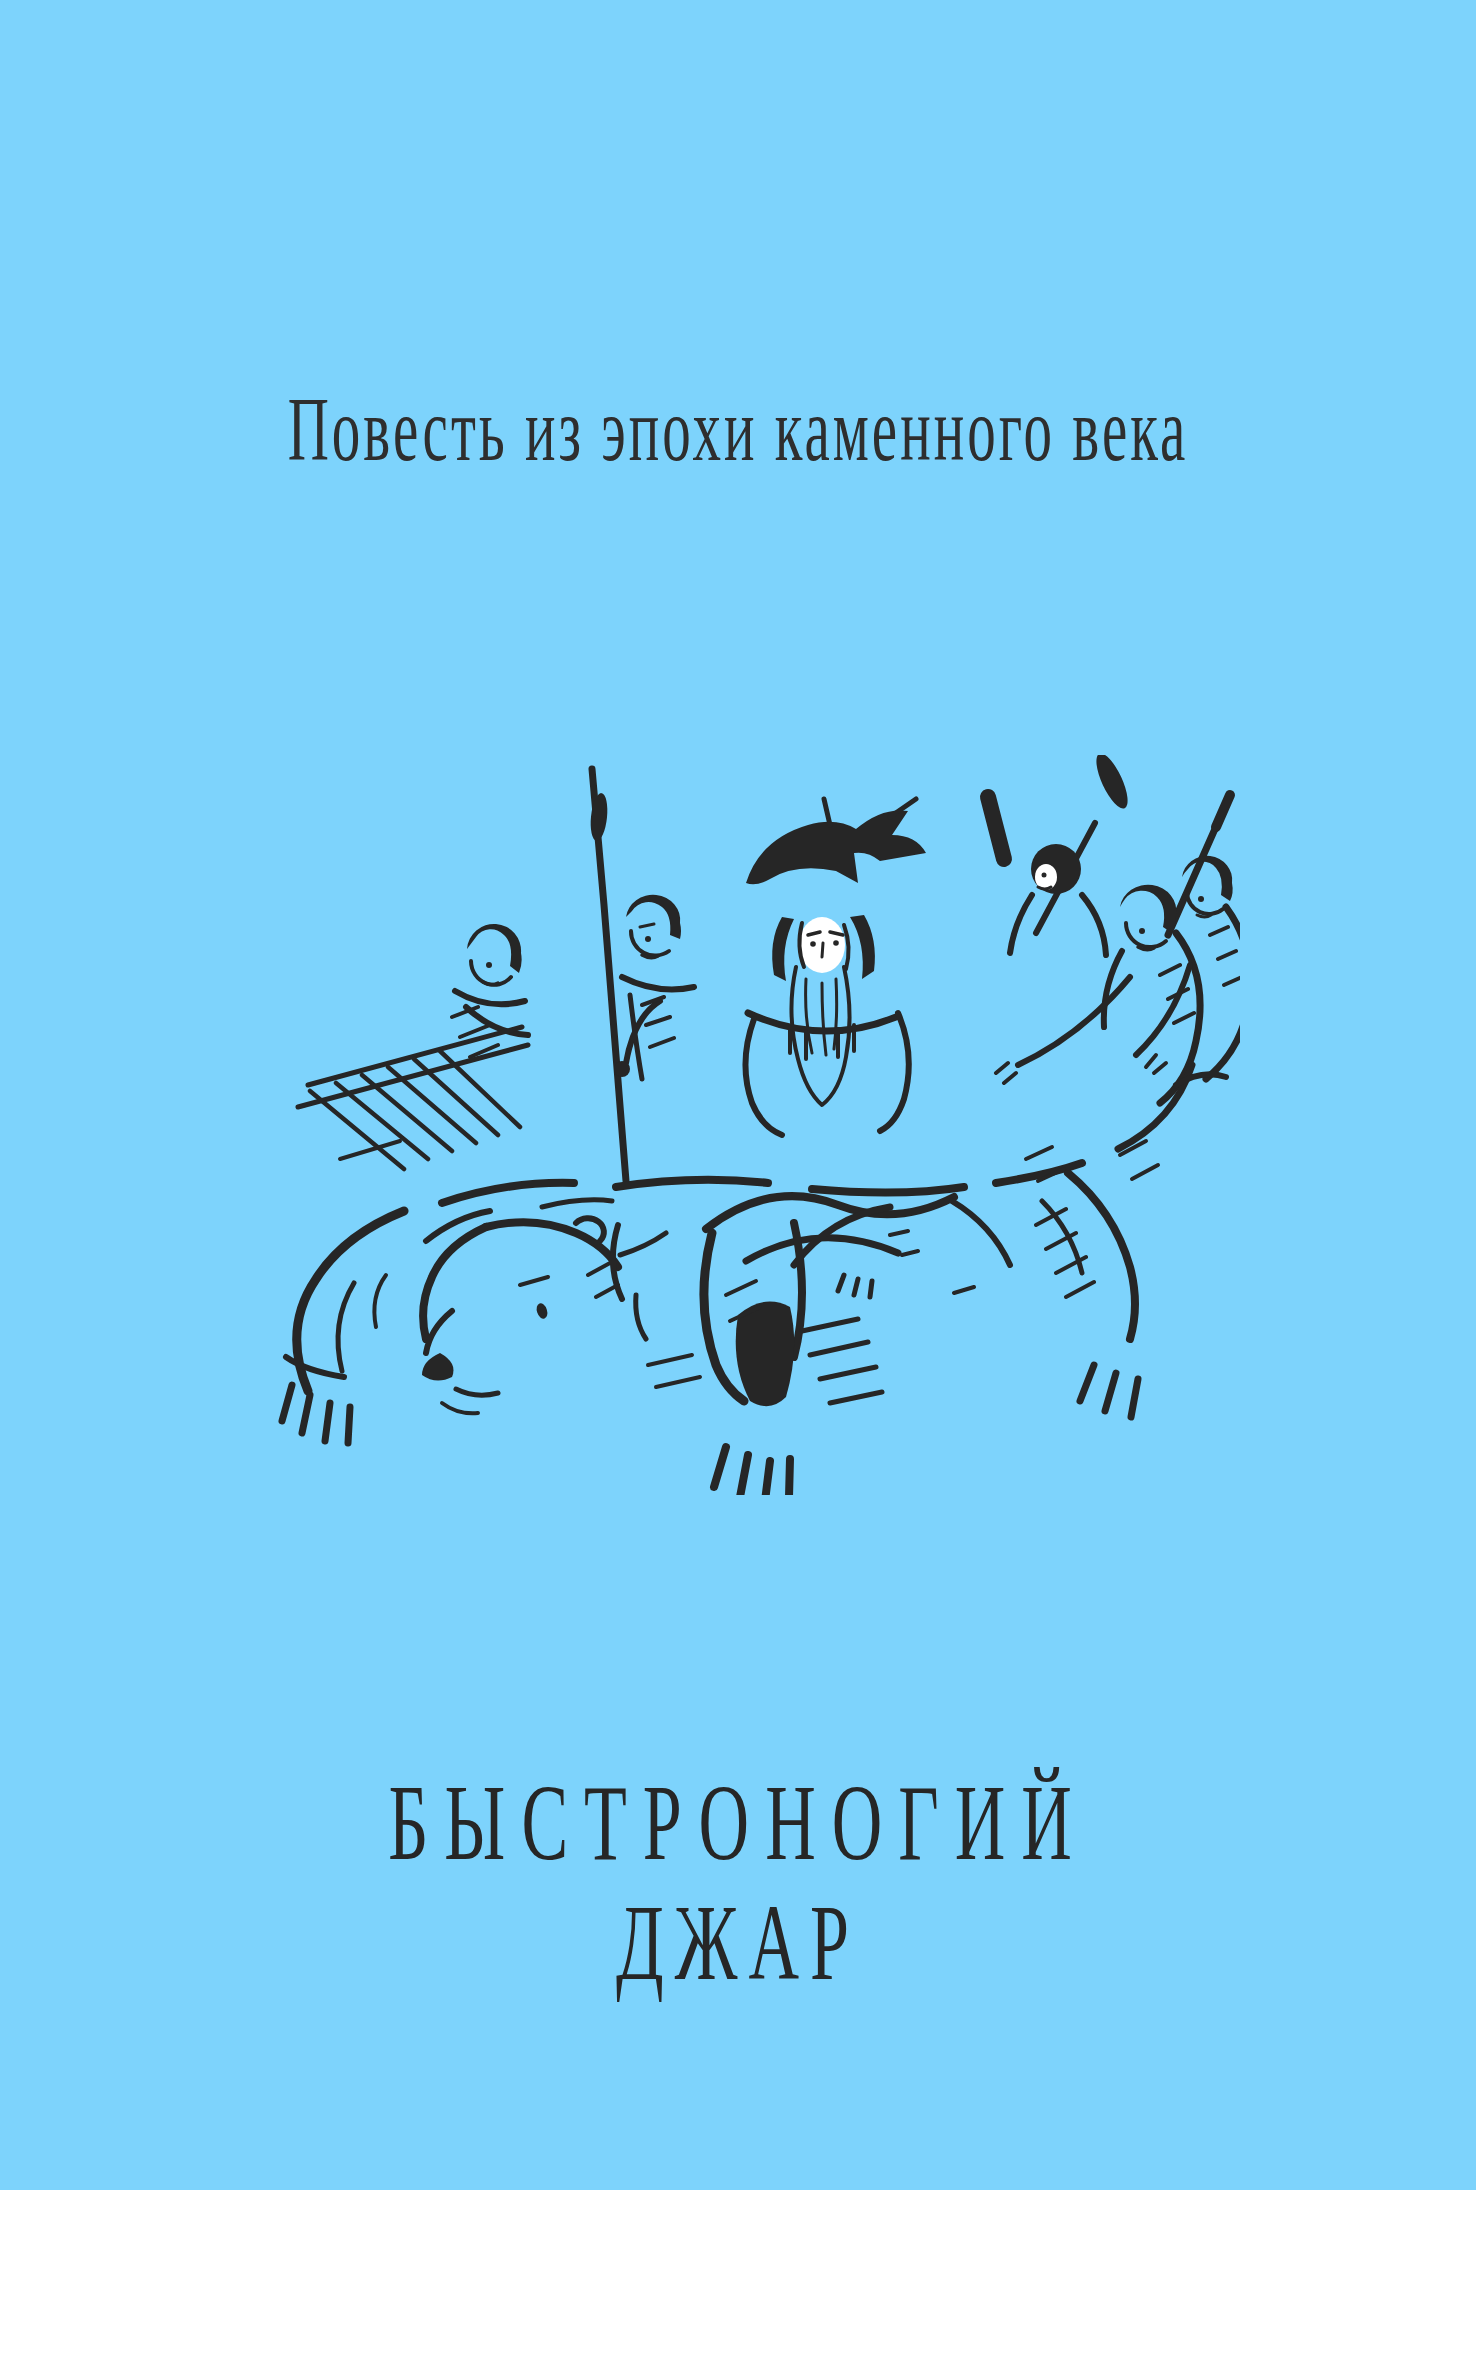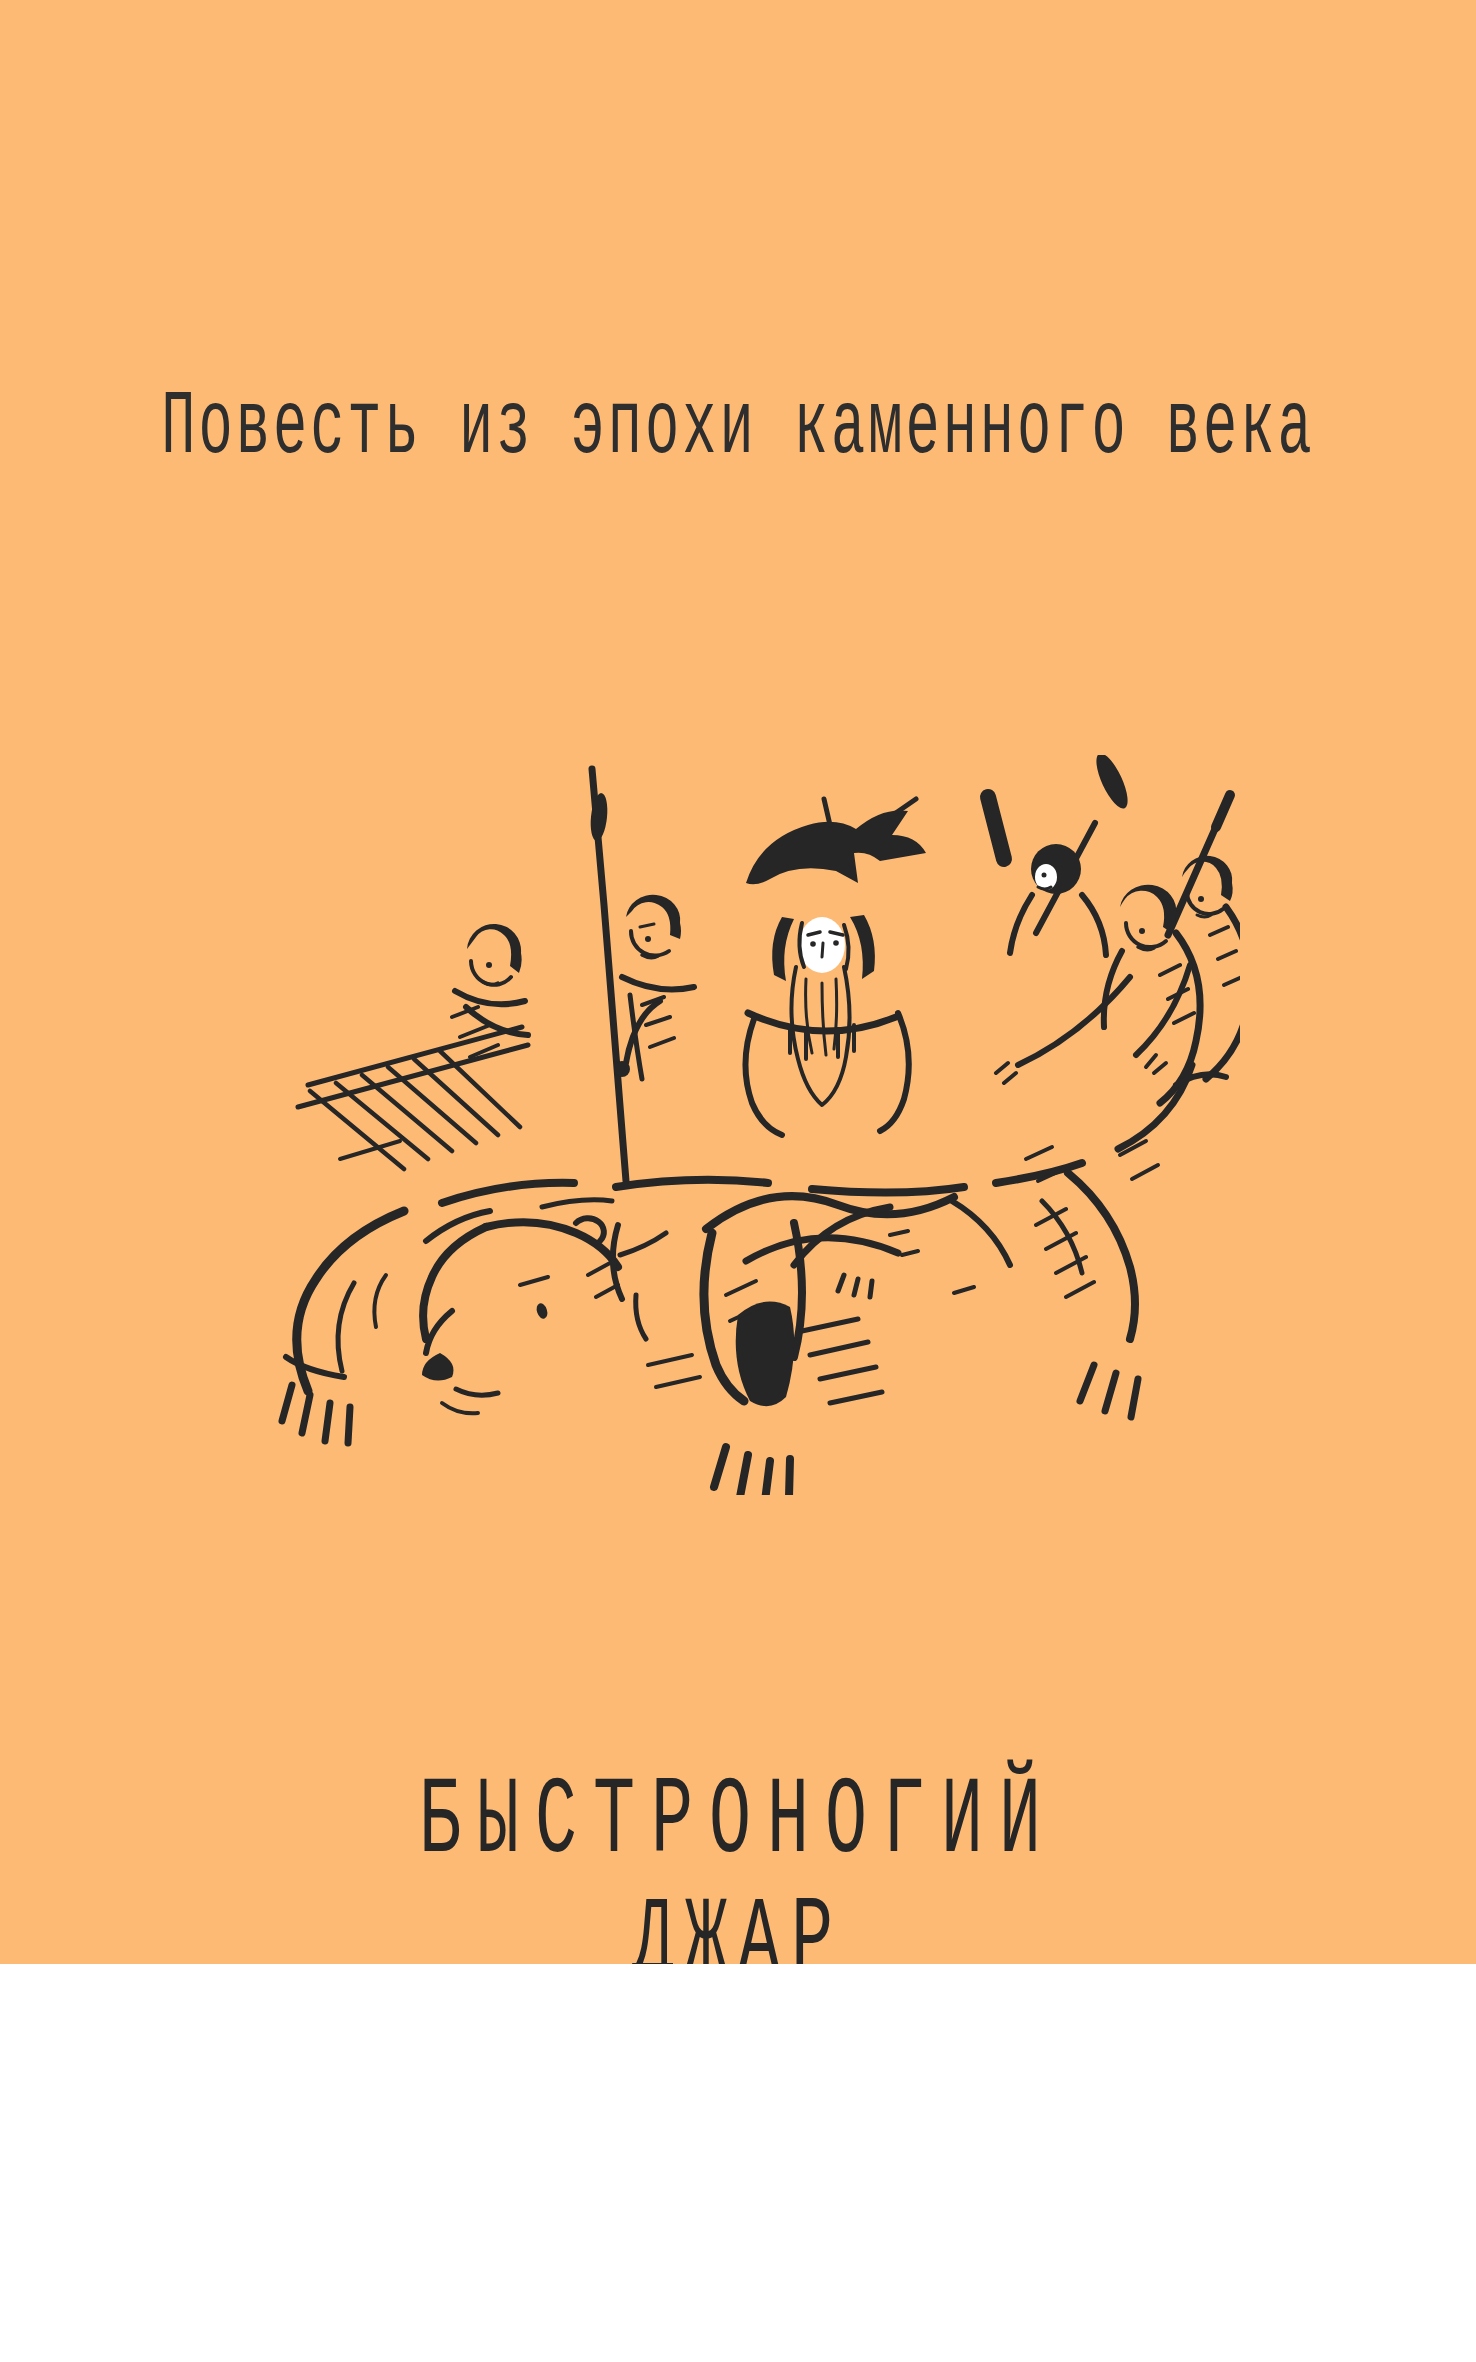--- a/index.html
+++ b/index.html
@@ -1,22 +1,22 @@
 <!DOCTYPE html>
 <html><head>
 <meta charset="utf-8">
 <style>
   html,body{margin:0;padding:0;background:#ffffff;}
   .page{
     position:relative;
     width:1476px;
-    height:1964px;
-    background:#fdba74;
+    height:2190px;
+    background:#7dd3fc;
     overflow:hidden;
-    font-family:Liberation Mono, monospace;
+    font-family:Liberation Serif, serif;
     color:#2b2b2b;
   }
   .subtitle{
     position:absolute;
     top:383px;
     left:0;
     width:100%;
     text-align:center;
     font-size:57px;
     line-height:1;

